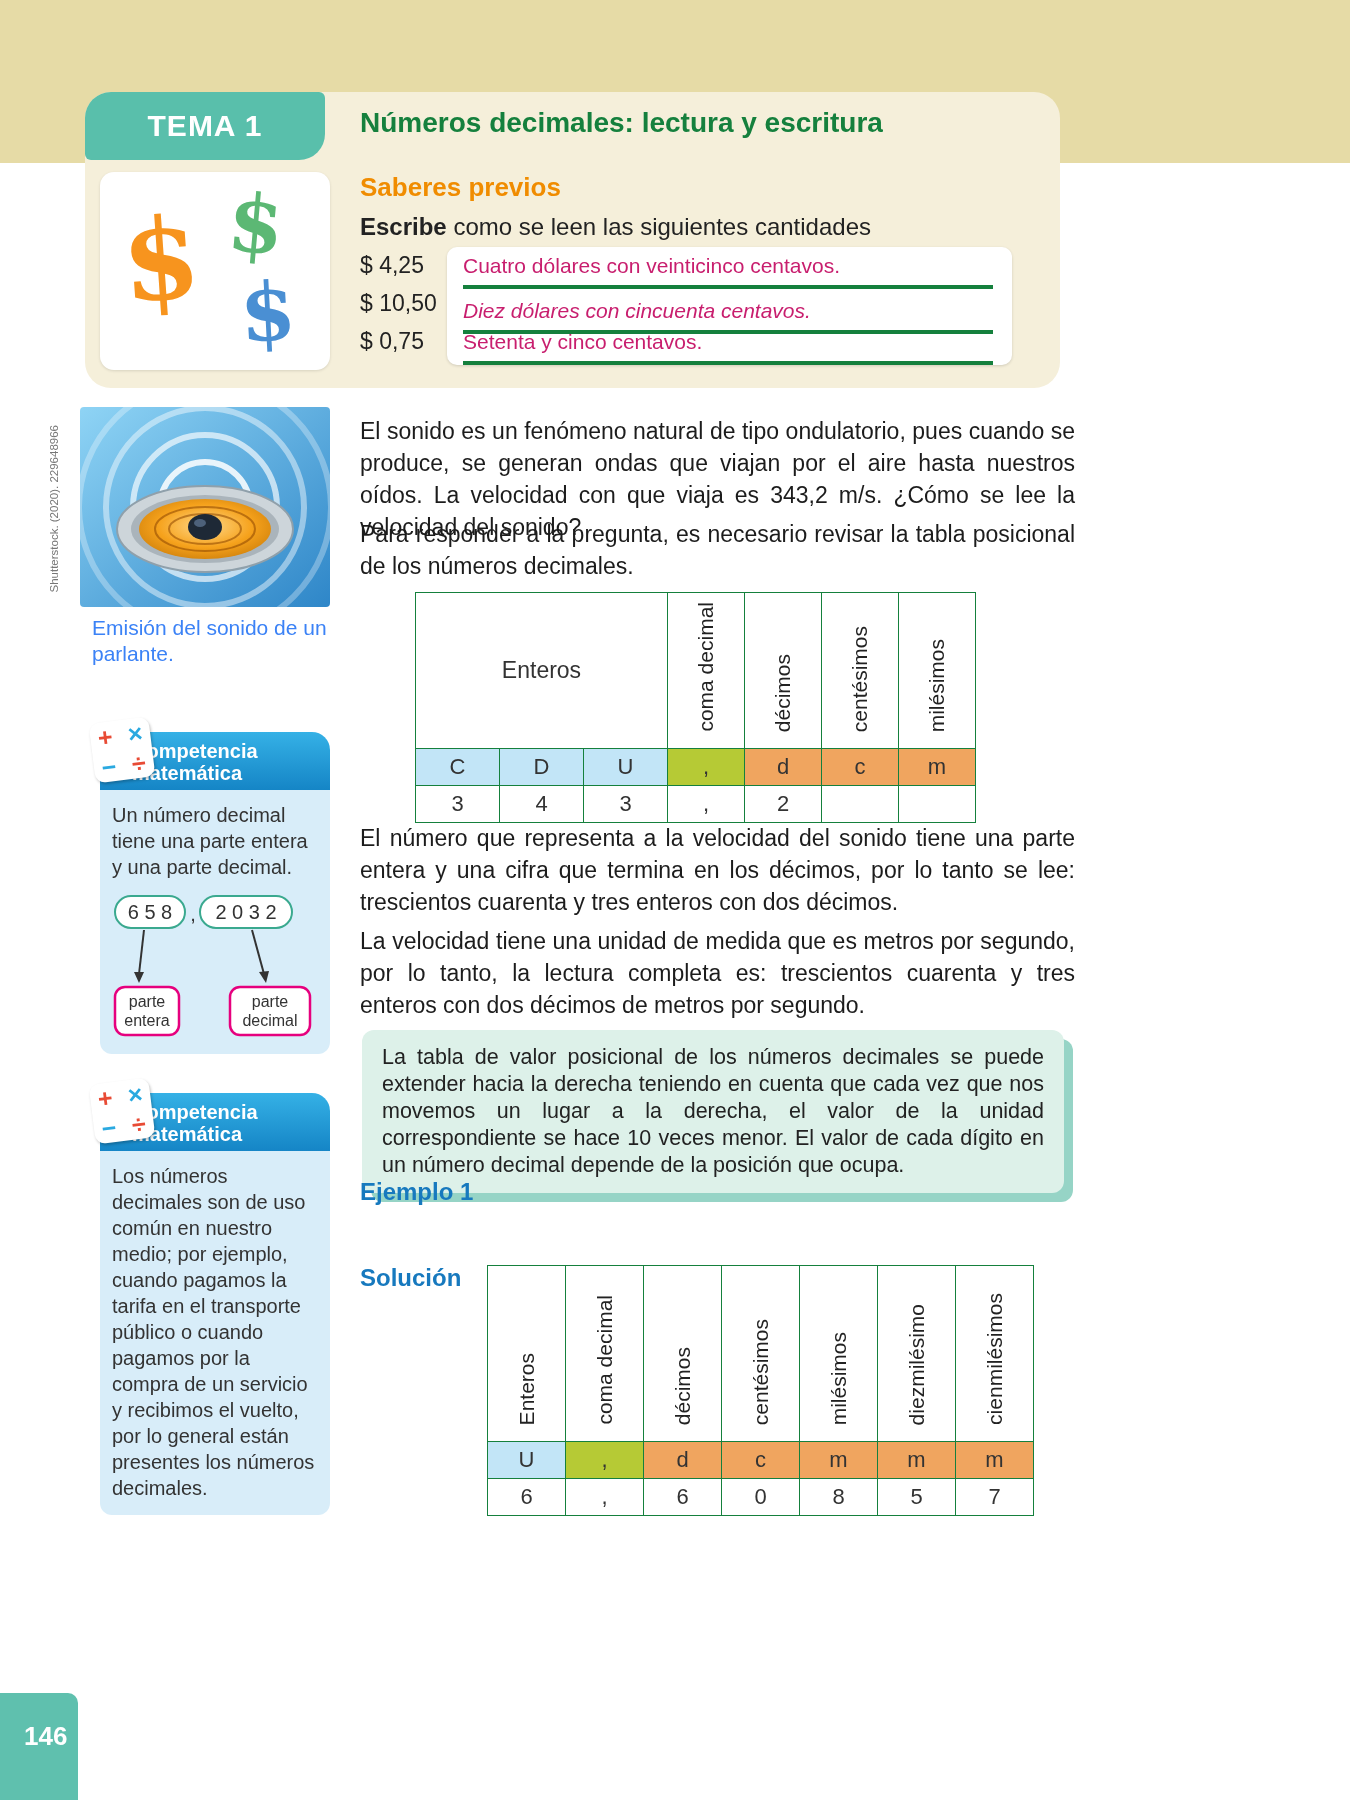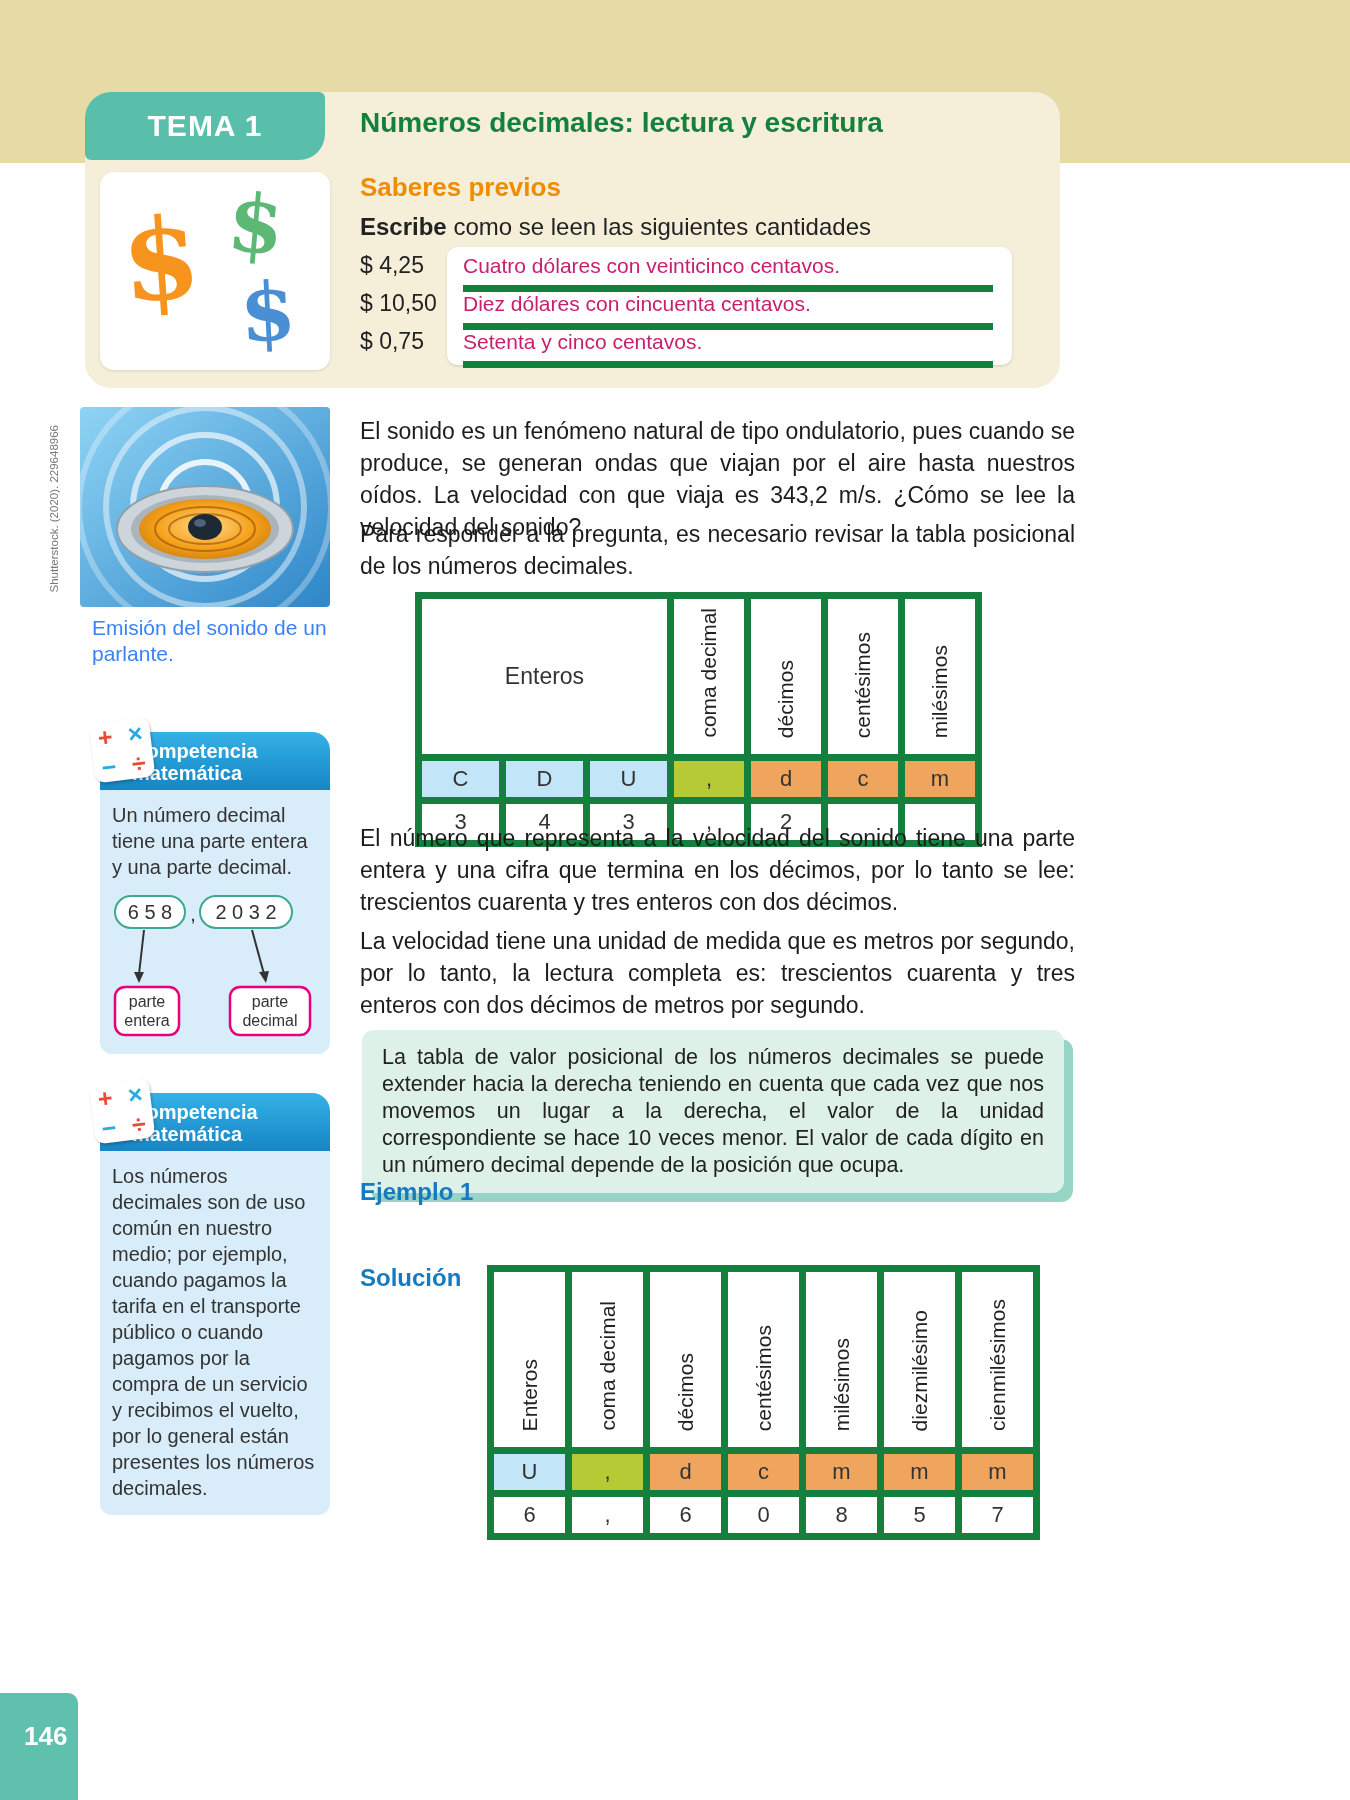--- a/index.html
+++ b/index.html
@@ -21,21 +21,21 @@
   .dollar.orange{left:22px;top:32px;font-size:112px;color:#f7941e;transform:rotate(-4deg);}
   .dollar.green{left:128px;top:12px;font-size:80px;color:#5cb874;transform:rotate(5deg);}
   .dollar.blue{left:140px;top:100px;font-size:80px;color:#4a8fd3;transform:rotate(-3deg);}
 
   
   .saberes-heading{position:absolute;left:360px;top:172px;font-size:26px;font-weight:bold;color:#f08c00;}
   .instruction{position:absolute;left:360px;top:213px;font-size:24px;color:#222;}
   .instruction .b{font-weight:bold;}
   .answers-box{position:absolute;left:447px;top:247px;width:565px;height:118px;background:#fff;border-radius:10px;
                box-shadow:0 1px 3px rgba(0,0,0,.15);padding:0;}
-  .answer-row{position:absolute;left:16px;width:530px;height:36px;border-bottom:7px solid #15803d;
+  .answer-row{position:absolute;left:16px;width:530px;height:36px;border-bottom:4px solid #15803d;
               font-size:21px;color:#c81e6e;line-height:34px;}
   .amount{position:absolute;left:360px;font-size:23px;color:#222;}
 
   
   .speaker-box{position:absolute;left:80px;top:407px;width:250px;height:200px;border-radius:4px;overflow:hidden;}
   .speaker-caption{position:absolute;left:92px;top:615px;width:238px;font-size:21px;line-height:26px;color:#3b82f6;}
   .credit-vertical{position:absolute;left:48px;top:425px;font-size:11.5px;color:#777;
                    writing-mode:vertical-rl;transform:rotate(180deg);}
 
   
@@ -46,21 +46,21 @@
            padding:14px 20px;font-size:21.5px;line-height:27px;text-align:justify;color:#222;
            box-shadow:9px 9px 0 #96d4c6;}
 
   .blue-h{position:absolute;left:360px;font-size:24px;font-weight:bold;color:#1779be;}
   .ejemplo-h{top:1178px;} .solucion-h{top:1264px;}
   .ejemplo-text{position:absolute;left:360px;top:1222px;font-size:23px;color:#1c1c1c;}
 
   
   .tbl-wrap{position:absolute;}
   table.ptable{border-collapse:collapse;table-layout:fixed;background:#fff;}
-  .ptable td{border:7px solid #15803d;text-align:center;font-size:22px;color:#333;padding:0;}
+  .ptable td{border:1px solid #15803d;text-align:center;font-size:22px;color:#333;padding:0;}
   .ptable tr.hdr td{background:#fff;}
   .ptable td.rot{vertical-align:bottom;padding-bottom:10px;}
   .ptable td.enteros{vertical-align:middle;font-size:23px;color:#333;}
   .ptable tr.letters td{height:36px;}
   .ptable tr.vals td{height:36px;background:#fff;}
   .vtext{writing-mode:vertical-rl;transform:rotate(180deg);display:inline-block;font-size:21px;color:#222;}
   .cell-blue{background:#c2e5f7;} .cell-green{background:#b6ca35;} .cell-orange{background:#f0a55f;}
   #table1 tr.hdr td{height:145px;}
   #table2 tr.hdr td{height:165px;}
 
@@ -106,21 +106,21 @@
   <div class="instruction">
     <span class="b">Escribe</span><span> como se leen las siguientes cantidades</span>
   </div>
 
   <div class="amount" style="top:252px;">$ 4,25</div>
   <div class="amount" style="top:290px;">$ 10,50</div>
   <div class="amount" style="top:328px;">$ 0,75</div>
 
   <div class="answers-box">
     <div class="answer-row" style="top:2px;">Cuatro dólares con veinticinco centavos.</div>
-    <div class="answer-row" style="top:40px;">Diez dólares con cincuenta centavos.</div>
+    <div class="answer-row" style="top:47px;font-style:italic;">Diez dólares con cincuenta centavos.</div>
     <div class="answer-row" style="top:78px;">Setenta y cinco centavos.</div>
   </div>
 
   <div class="speaker-box">
     <svg width="250" height="200" viewBox="0 0 250 200">
       <defs>
         <linearGradient id="bgblue" x1="0" y1="0" x2="1" y2="1">
           <stop offset="0" stop-color="#8fd4f5"></stop>
           <stop offset="1" stop-color="#2e86c8"></stop>
         </linearGradient>

